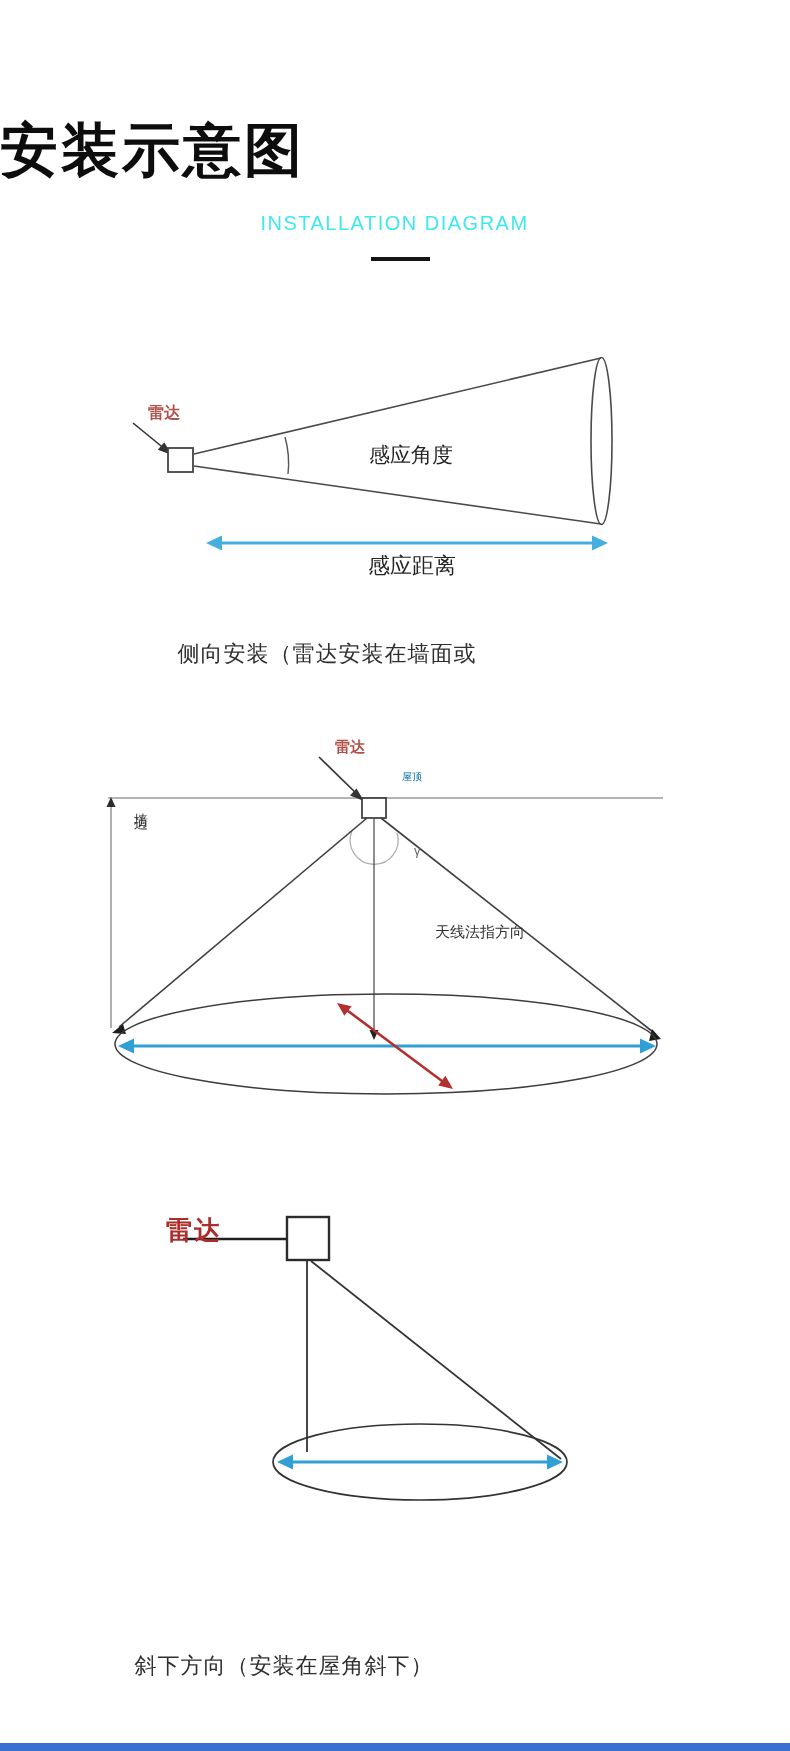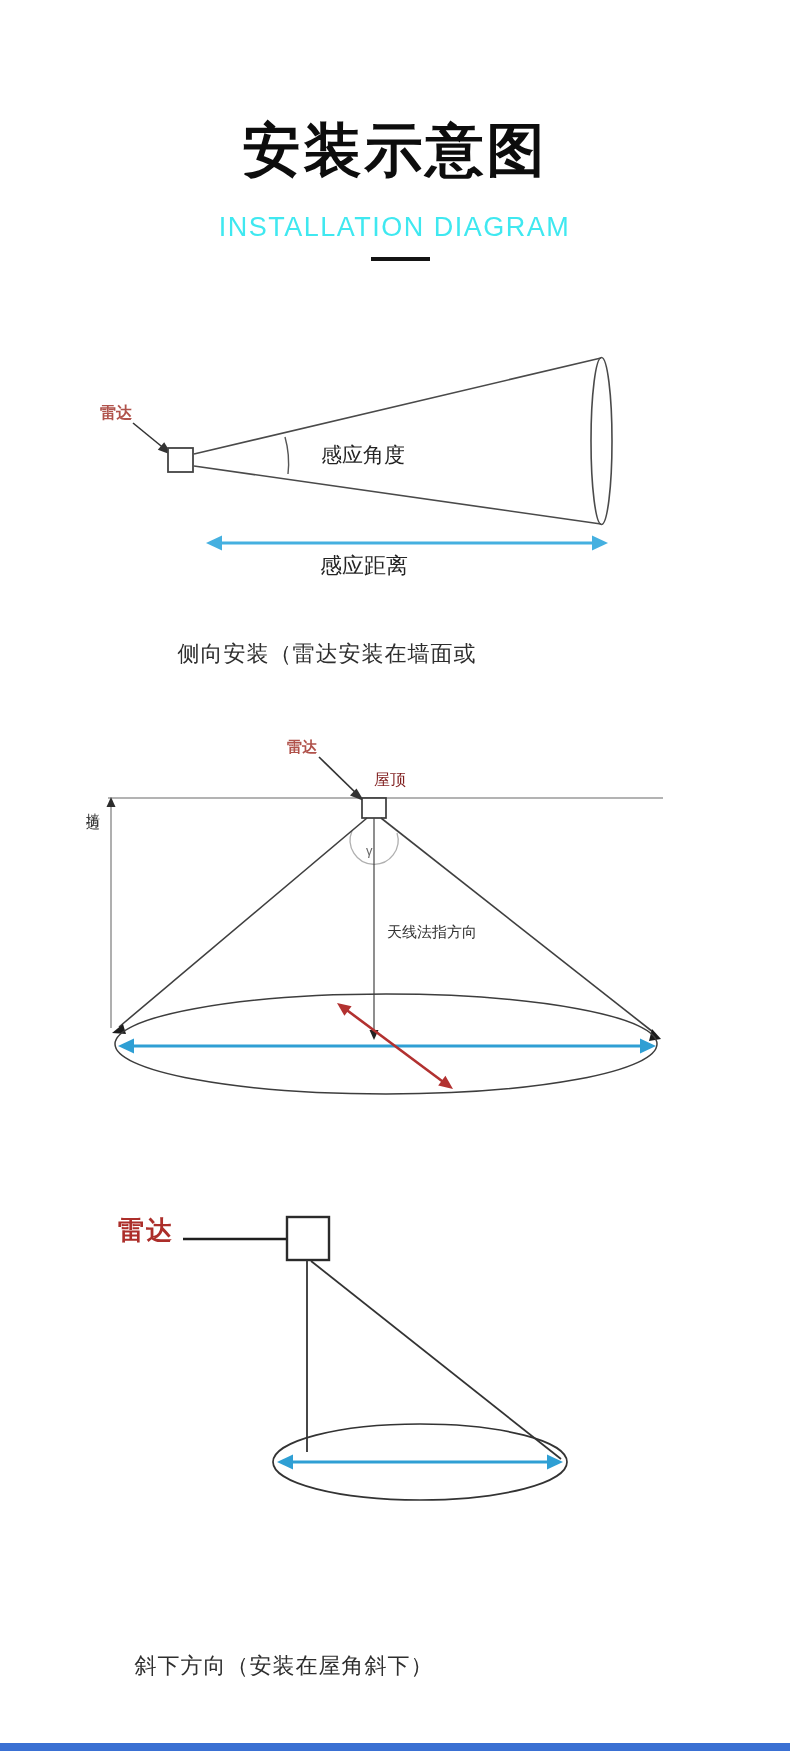--- a/index.html
+++ b/index.html
@@ -3,38 +3,38 @@
 <meta charset="utf-8">
 <style>
   html,body{margin:0;padding:0;background:#fff;}
   #canvas{
     position:relative;width:790px;height:1751px;background:#ffffff;overflow:hidden;
     font-family:"Liberation Sans","DejaVu Sans",sans-serif;
   }
   .abs{position:absolute;}
   
   .title{
-    top:112px;left:0;width:790px;text-align:center;
+    top:112px;left:0;width:790px;text-align:left;
     font-size:58px;font-weight:900;color:#0d0d0d;letter-spacing:3px;
   }
   .subtitle{
     top:212px;left:0;width:789px;text-align:center;
-    font-size:27px;font-weight:400;color:#3fe8f0;letter-spacing:1.5px;
+    font-size:20px;font-weight:400;color:#3fe8f0;letter-spacing:1.5px;
   }
   .divider{
     top:257px;left:371px;width:59px;height:4px;background:#141414;
   }
   
-  .lbl{white-space:nowrap;line-height:1.1;}
+  .lbl{white-space:nowrap;line-height:1.1;margin-left:48px;}
   .red-lbl{color:#b0524b;font-size:16px;font-weight:600;}
   .f1-radar{top:404px;left:100px;}
   .f1-angle{top:443px;left:321px;font-size:21px;color:#242424;}
   .f1-dist{top:554px;left:320px;font-size:22px;color:#242424;}
   .f2-radar{top:739px;left:287px;font-size:15px;}
-  .f2-roof{top:771px;left:374px;font-size:16px;color:#7f1d1d;}
+  .f2-roof{top:771px;left:354px;font-size:10px;color:#0369a1;}
   .f2-wall{top:802px;left:85px;font-size:14px;color:#333;writing-mode:vertical-rl;letter-spacing:3px;}
   .f2-gamma{top:844px;left:366px;font-size:13px;color:#666;}
   .f2-antenna{top:924px;left:387px;font-size:15px;color:#333;}
   .f3-radar{top:1216px;left:118px;font-size:26px;font-weight:700;color:#ac2e2a;letter-spacing:2px;}
   
   .caption{
     left:0;width:654px;text-align:center;
     font-size:22px;color:#2e2e2e;line-height:35px;letter-spacing:1px;
   }
   .caption1{top:636px;}

